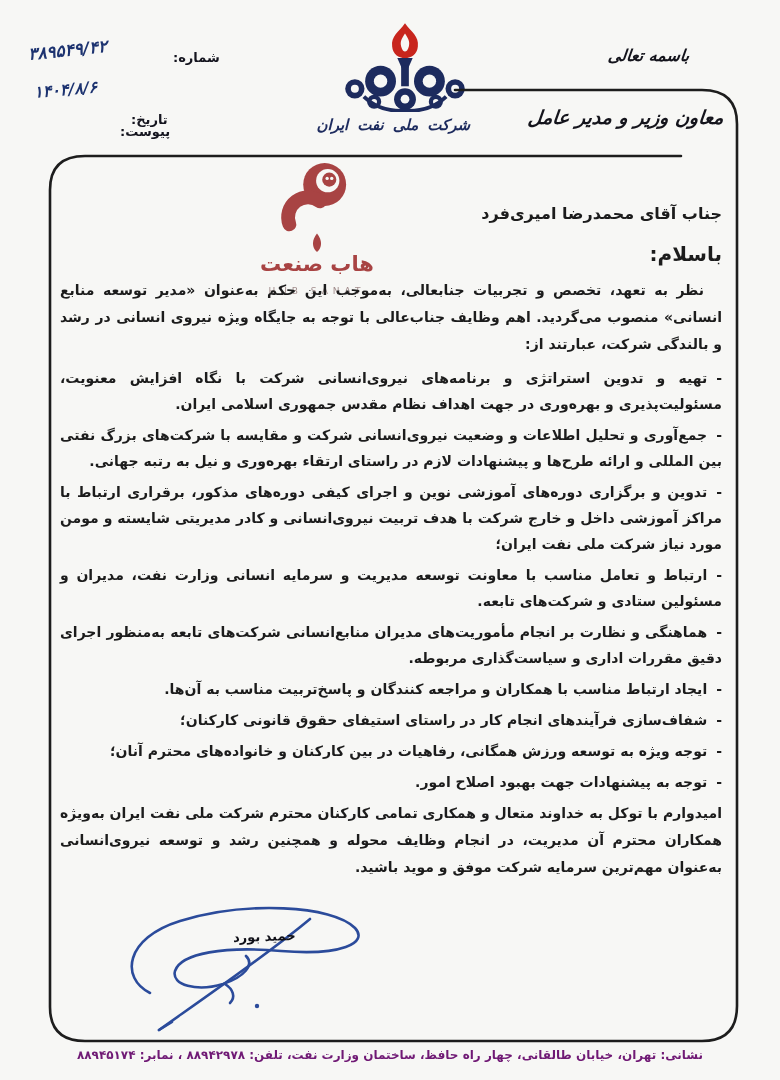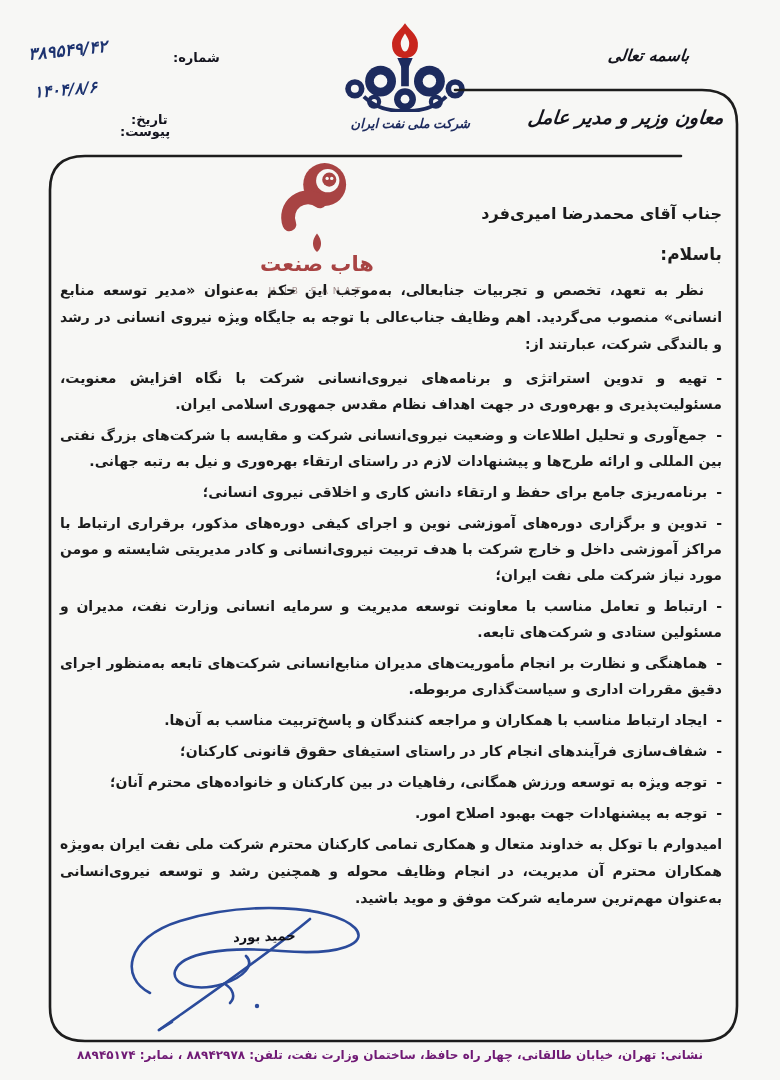--- a/index.html
+++ b/index.html
@@ -18,32 +18,32 @@
     letter-spacing:2px;white-space:nowrap;
   }
   
   .calli{
     font-family:"DejaVu Serif","Liberation Serif",serif;
     font-style:italic;font-weight:bold;color:#14141c;
     transform:skewX(-6deg);white-space:nowrap;
   }
   
   .logo-caption{
-    font-family:Liberation Serif, serif;
-    font-style:italic;font-weight:bold;font-size:13px;color:#1d2b5e;
-    white-space:nowrap;text-align:right;width:130px;
+    font-family:Liberation Mono, monospace;
+    font-style:italic;font-weight:bold;font-size:15px;color:#1d2b5e;
+    white-space:nowrap;text-align:left;width:130px;
   }
   
   .wm{opacity:.92;text-align:center;}
   .wm-fa{font-weight:bold;font-size:21px;color:#a23434;letter-spacing:1px;}
   .wm-en{font-size:9px;color:#9b8585;letter-spacing:5px;margin-top:10px;}
   
   .body-text{font-size:14px;font-weight:bold;line-height:27px;text-align:justify;}
   .recipient{font-size:16px;font-weight:bold;margin-bottom:14px;}
-  .salutation{font-size:17px;font-weight:bold;margin-bottom:9px;}
+  .salutation{font-size:20px;font-weight:bold;margin-bottom:9px;}
   .intro{margin-bottom:7px;text-indent:18px;}
   .duty{position:relative;line-height:26px;margin-bottom:5px;text-align:justify;}
   .dash{display:inline-block;margin-left:9px;font-weight:bold;}
   .closing{line-height:27px;margin-top:2px;}
   
   .sig-name{
     font-size:13px;font-weight:bold;color:#101018;white-space:nowrap;
     transform:rotate(-2deg);
   }
   
@@ -120,21 +120,20 @@
 
     <div class="salutation">باسلام:</div>
 
     <p class="intro" style="margin:0 0 7px 0;">
       <span>نظر به تعهد، تخصص و تجربیات جنابعالی، به‌موجب این حکم به‌عنوان </span><span style="font-weight:bold;">«مدیر توسعه منابع انسانی»</span><span> منصوب می‌گردید. اهم وظایف جناب‌عالی با توجه به جایگاه ویژه نیروی انسانی در رشد و بالندگی شرکت، عبارتند از:</span>
     </p>
 
     <div>
       <div class="duty"><span class="dash">-</span><span>تهیه و تدوین استراتژی و برنامه‌های نیروی‌انسانی شرکت با نگاه افزایش معنویت، مسئولیت‌پذیری و بهره‌وری در جهت اهداف نظام مقدس جمهوری اسلامی ایران.</span></div>
       <div class="duty"><span class="dash">-</span><span>جمع‌آوری و تحلیل اطلاعات و وضعیت نیروی‌انسانی شرکت و مقایسه با شرکت‌های بزرگ نفتی بین المللی و ارائه طرح‌ها و پیشنهادات لازم در راستای ارتقاء بهره‌وری و نیل به رتبه جهانی.</span></div>
-      <div class="duty"><span class="dash">-</span><span>برنامه‌ریزی جامع برای حفظ و ارتقاء دانش کاری و اخلاقی نیروی انسانی؛</span></div>
       <div class="duty"><span class="dash">-</span><span>تدوین و برگزاری دوره‌های آموزشی نوین و اجرای کیفی دوره‌های مذکور، برقراری ارتباط با مراکز آموزشی داخل و خارج شرکت با هدف تربیت نیروی‌انسانی و کادر مدیریتی شایسته و مومن مورد نیاز شرکت ملی نفت ایران؛</span></div>
       <div class="duty"><span class="dash">-</span><span>ارتباط و تعامل مناسب با معاونت توسعه مدیریت و سرمایه انسانی وزارت نفت، مدیران و مسئولین ستادی و شرکت‌های تابعه.</span></div>
       <div class="duty"><span class="dash">-</span><span>هماهنگی و نظارت بر انجام مأموریت‌های مدیران منابع‌انسانی شرکت‌های تابعه به‌منظور اجرای دقیق مقررات اداری و سیاست‌گذاری مربوطه.</span></div>
       <div class="duty"><span class="dash">-</span><span>ایجاد ارتباط مناسب با همکاران و مراجعه کنندگان و پاسخ‌تربیت مناسب به آن‌ها.</span></div>
       <div class="duty"><span class="dash">-</span><span>شفاف‌سازی فرآیندهای انجام کار در راستای استیفای حقوق قانونی کارکنان؛</span></div>
       <div class="duty"><span class="dash">-</span><span>توجه ویژه به توسعه ورزش همگانی، رفاهیات در بین کارکنان و خانواده‌های محترم آنان؛</span></div>
       <div class="duty"><span class="dash">-</span><span>توجه به پیشنهادات جهت بهبود اصلاح امور.</span></div>
     </div>
 
     <p class="closing" style="margin:0;">امیدوارم با توکل به خداوند متعال و همکاری تمامی کارکنان محترم شرکت ملی نفت ایران به‌ویژه همکاران محترم آن مدیریت، در انجام وظایف محوله و همچنین رشد و توسعه نیروی‌انسانی به‌عنوان مهم‌ترین سرمایه شرکت موفق و موید باشید.</p>

